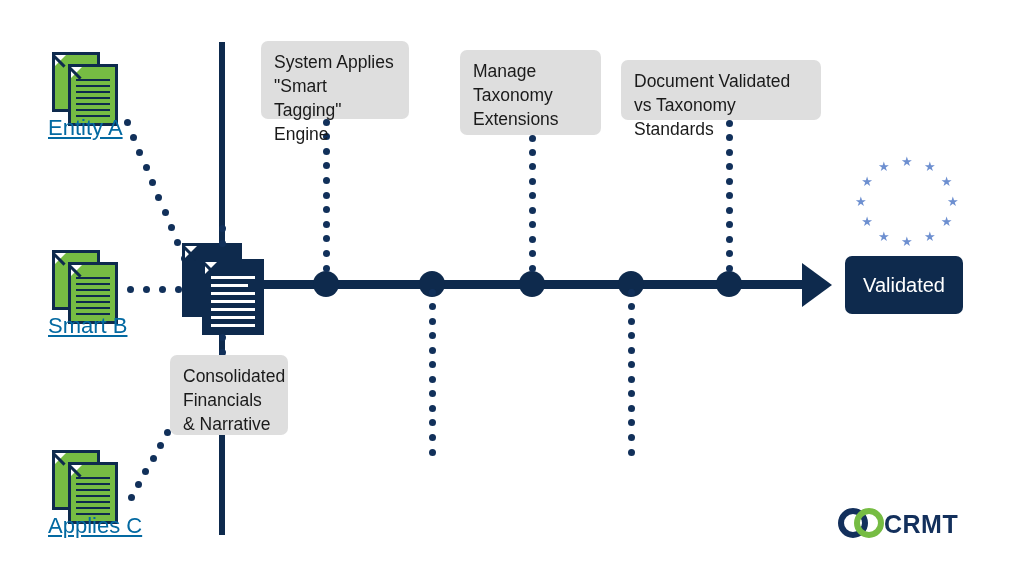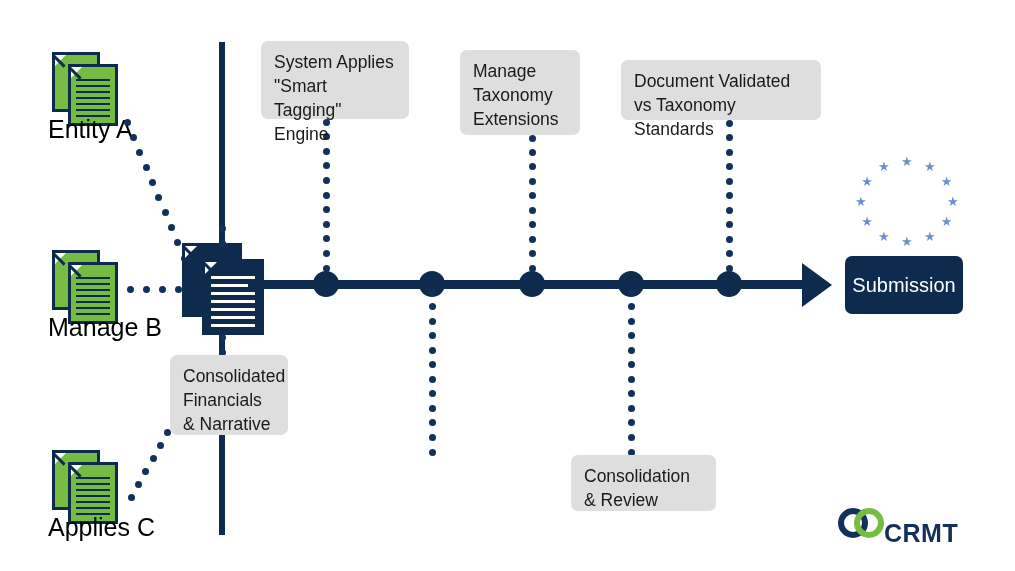--- a/index.html
+++ b/index.html
@@ -67,23 +67,24 @@
     border-left: 12px solid #ffffff; border-bottom: 12px solid transparent;
   }
   .cdoc-fold-line {
     position: absolute; left: 0; top: 0; width: 17px; height: 3px;
     background: #0e2a4d; transform: rotate(45deg); transform-origin: 0 0;
   }
 
   
   .entity-label {
     position: absolute;
-    font-size: 25px;
-    color: #000000;
+    font-size: 22px;
+    color: #0369a1;
     white-space: nowrap;
+    text-decoration: underline;
   }
 
   
   .vbar {
     position: absolute;
     width: 6px;
     background: #0e2a4d;
   }
 
   
@@ -164,21 +165,20 @@
     border-radius: 50%;
     box-sizing: border-box;
   }
   .crmt-text {
     position: absolute;
     left: 46px; top: 4px;
     color: #13305c;
     font-size: 25px;
     font-weight: bold;
     letter-spacing: 0.5px;
-    margin-top: 9px;
   }
 </style>
 </head>
 <body>
 
 <div id="canvas">
 
   <div class="vbar" style="left:219px; top:42px; height:493px;"></div>
 
   <div class="doc-icon" style="left:52px; top:52px;">
@@ -214,21 +214,21 @@
         <i></i>
           <i></i>
           <i></i>
           <i></i>
           <i></i>
           <i></i>
           <i></i>
       </div>
     </div>
   </div>
-  <div class="entity-label" style="left:48px; top:313px;">Manage B</div>
+  <div class="entity-label" style="left:48px; top:313px;">Smart B</div>
 
   <div class="doc-icon" style="left:52px; top:450px;">
     <div class="doc-back">
       <div class="doc-fold"></div>
       <div class="doc-fold-line"></div>
     </div>
     <div class="doc-front">
       <div class="doc-fold"></div>
       <div class="doc-fold-line"></div>
       <div class="lines">
@@ -371,45 +371,44 @@
       <i style="left: 218.5px; top: 224.5px;"></i>
       <i style="left: 218.5px; top: 239.5px;"></i>
     </div>
   <div class="dotline" id="dots-cons-dn">
       <i style="left: 218.5px; top: 333.5px;"></i>
       <i style="left: 218.5px; top: 348.5px;"></i>
     </div>
 
   <div class="callout" style="left:261px; top:41px; width:148px; height:78px;">System Applies "Smart Tagging" Engine</div>
 
-  <div class="callout" style="left:460px; top:50px; width:120px; height:85px;">Manage Taxonomy Extensions</div>
+  <div class="callout" style="left:460px; top:50px; width:141px; height:85px;">Manage Taxonomy Extensions</div>
 
   <div class="callout" style="left:170px; top:355px; width:118px; height:80px;">Consolidated Financials &amp; Narrative</div>
 
   <div class="callout" style="left:621px; top:60px; width:200px; height:60px;">Document Validated vs Taxonomy Standards</div>
 
 
-  <div class="callout" style="left:571px; top:455px; width:145px; height:56px;">Consolidation &amp; Review</div>
 
   <div class="esma-wrap" style="left:847px; top:155px;">
   <div class="esma-star" style="left: 54px; top: 0px;">★</div>
       <div class="esma-star" style="left: 77px; top: 5.35898px;">★</div>
       <div class="esma-star" style="left: 93.8372px; top: 20px;">★</div>
       <div class="esma-star" style="left: 100px; top: 40px;">★</div>
       <div class="esma-star" style="left: 93.8372px; top: 60px;">★</div>
       <div class="esma-star" style="left: 77px; top: 74.641px;">★</div>
       <div class="esma-star" style="left: 54px; top: 80px;">★</div>
       <div class="esma-star" style="left: 31px; top: 74.641px;">★</div>
       <div class="esma-star" style="left: 14.1628px; top: 60px;">★</div>
       <div class="esma-star" style="left: 8px; top: 40px;">★</div>
       <div class="esma-star" style="left: 14.1628px; top: 20px;">★</div>
       <div class="esma-star" style="left: 31px; top: 5.35898px;">★</div>
     </div>
 
-  <div class="submission" style="left:845px; top:256px; width:118px; height:58px;">Submission</div>
+  <div class="submission" style="left:845px; top:256px; width:118px; height:58px;">Validated</div>
 
   <div class="crmt-wrap" style="left:838px; top:506px;">
     <div class="crmt-ring" style="left:0px; top:2px; width:30px; height:30px; border:6px solid #13305c;"></div>
     <div class="crmt-ring" style="left:16px; top:2px; width:30px; height:30px; border:6px solid #76bc43;"></div>
     <div class="crmt-text">CRMT</div>
   </div>
 
 </div>
 
 </body></html>

